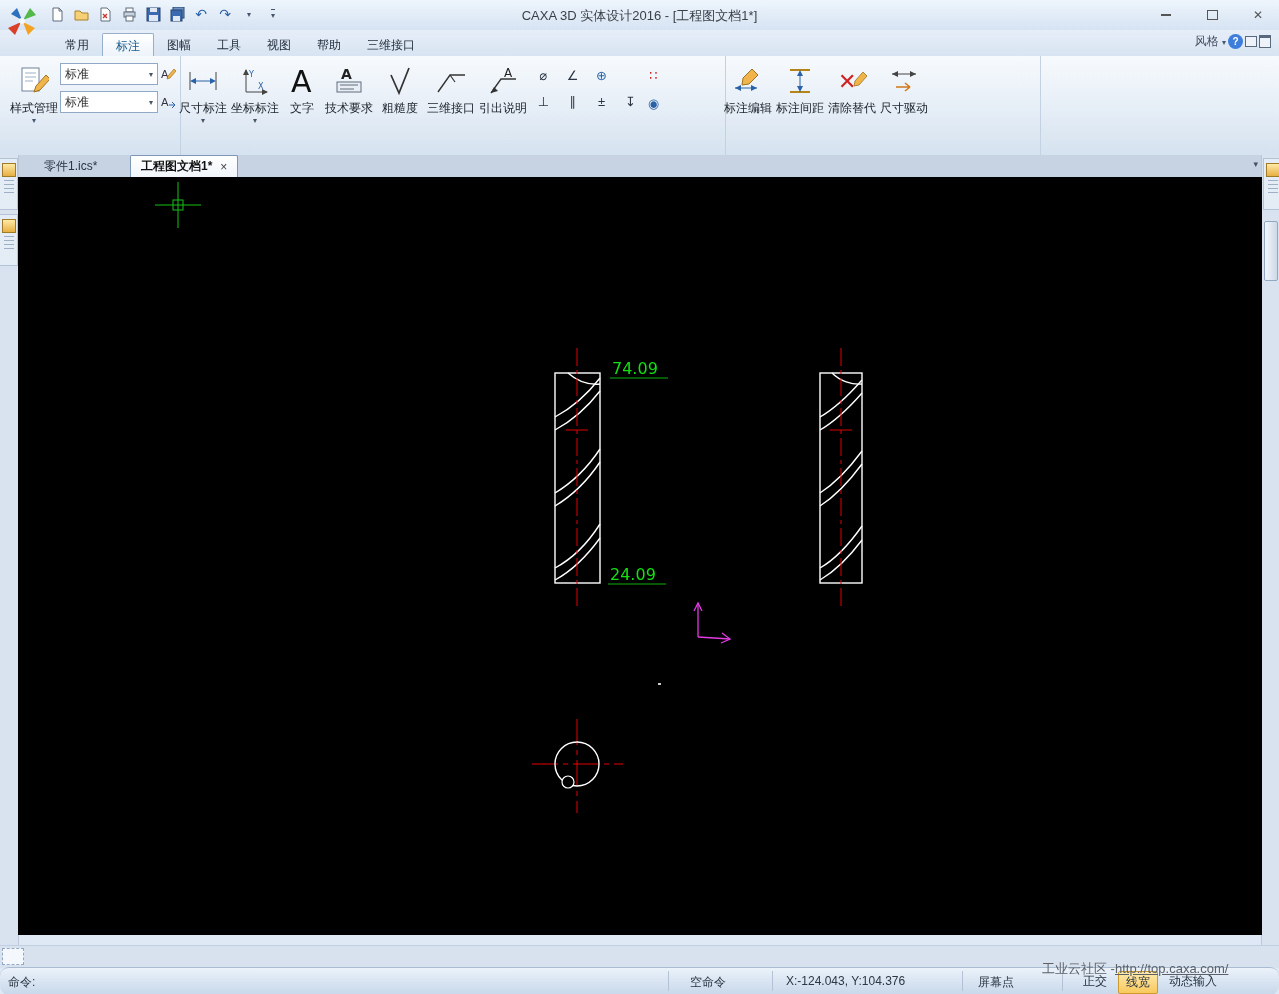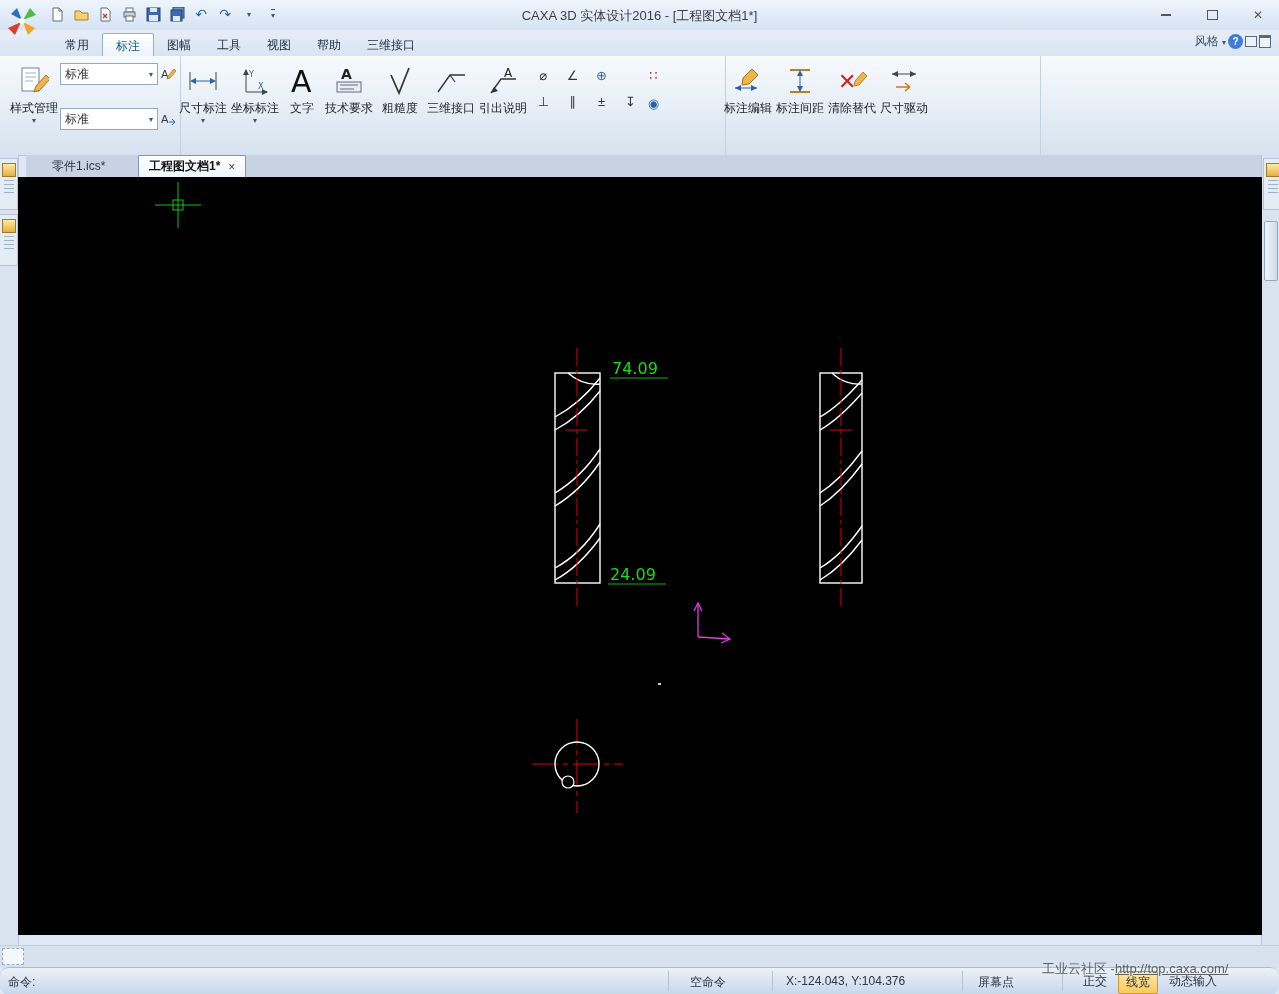--- a/index.html
+++ b/index.html
@@ -35,34 +35,34 @@
   
   .ribbon{position:absolute;left:0;top:56px;width:100%;height:99px;
     background:linear-gradient(#f7fafd,#e2ebf5 65%,#d5e2ef);border-bottom:1px solid #b7c8db;}
   .rgroup{position:absolute;top:0;height:98px;border-right:1px solid #c3d2e2;padding:3px 4px 14px 4px;}
   .rgroup-label{position:absolute;left:0;right:0;bottom:1px;text-align:center;font-size:11px;color:#5f7089;}
   .big-btn{display:inline-flex;flex-direction:column;align-items:center;height:80px;padding:2px 2px;border-radius:2px;vertical-align:top;}
   .big-btn .bicon{height:40px;display:flex;align-items:center;justify-content:center;}
   .big-btn .blabel{font-size:12px;color:#20262e;white-space:nowrap;line-height:15px;}
   .big-btn .bcaret{font-size:8px;color:#45566b;line-height:9px;}
   .grp-row{display:flex;align-items:flex-start;}
-  .combo-col{display:flex;flex-direction:column;margin-top:4px;gap:17px;}
+  .combo-col{display:flex;flex-direction:column;margin-top:4px;}
   .combo-row{display:flex;align-items:center;margin-bottom:6px;}
   .combo{width:88px;height:20px;background:#fff;border:1px solid #91a8c6;display:flex;align-items:center;
     justify-content:space-between;padding:0 4px;}
   .mini-icon{width:20px;height:20px;display:flex;align-items:center;justify-content:center;}
   .small-grid{display:inline-flex;flex-direction:column;gap:9px;padding:8px 2px 0 6px;vertical-align:top;}
   .small-row{display:flex;gap:12px;}
   .small-ic{width:17px;height:17px;font-size:13px;line-height:17px;text-align:center;color:#2b3645;}
   .small-side{display:inline-flex;flex-direction:column;gap:11px;padding:8px 0 0 4px;vertical-align:top;}
   .red-ic{color:#cc2222;}
   .blue-ic{color:#2a62a8;}
 
   
-  .tabrow{position:absolute;left:26px;top:155px;width:1244px;height:22px;background:#c7d3e3;}
+  .tabrow{position:absolute;left:18px;top:155px;width:1244px;height:22px;background:#c7d3e3;}
   .doc-tab{position:absolute;bottom:0;height:21px;display:flex;align-items:center;padding:0 10px;color:#2a3442;}
   .doc-tab.inactive{left:16px;}
   .doc-tab.active{left:112px;background:linear-gradient(#ffffff,#f0f5fb);border:1px solid #7f97b6;border-bottom:none;
     border-radius:2px 2px 0 0;font-weight:bold;color:#111;}
   .doc-tab .x{margin-left:8px;color:#444;font-weight:normal;}
   .tab-dd{position:absolute;right:4px;top:4px;color:#445061;font-size:9px;}
 
   
   .left-rail{position:absolute;left:0;top:155px;width:18px;height:812px;background:#d9e3f0;border-right:1px solid #b9c7d8;}
   .rail-btn{width:17px;height:46px;margin:3px 0 4px 0;display:flex;flex-direction:column;align-items:center;gap:3px;

